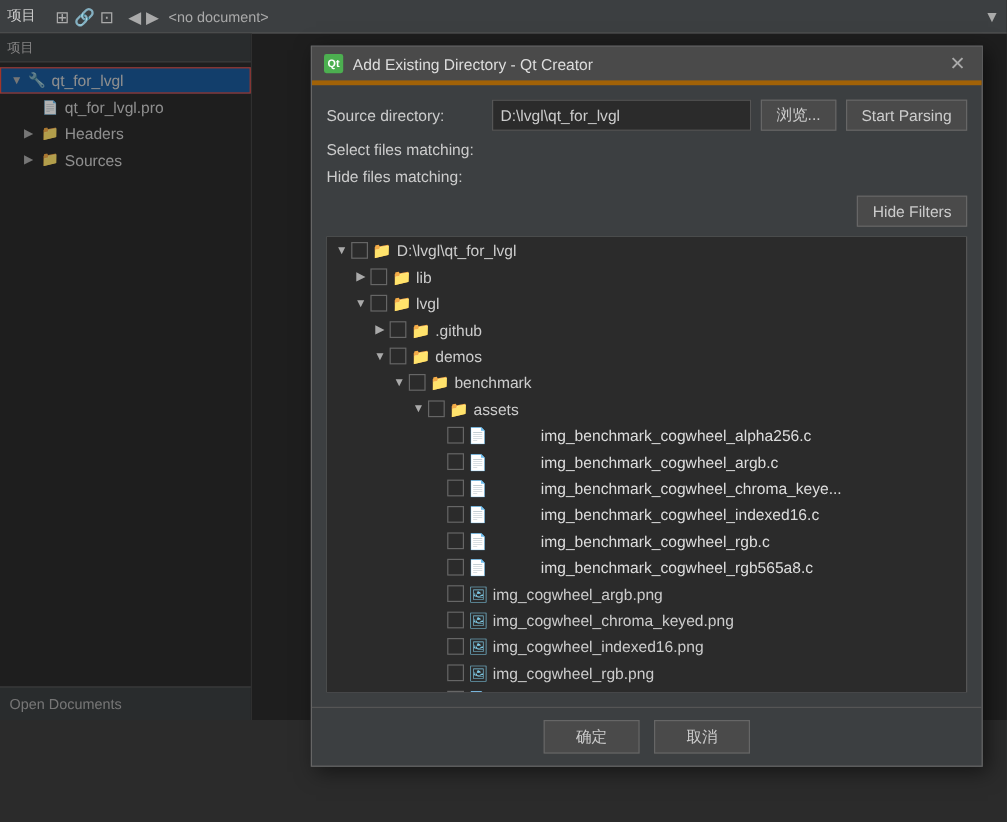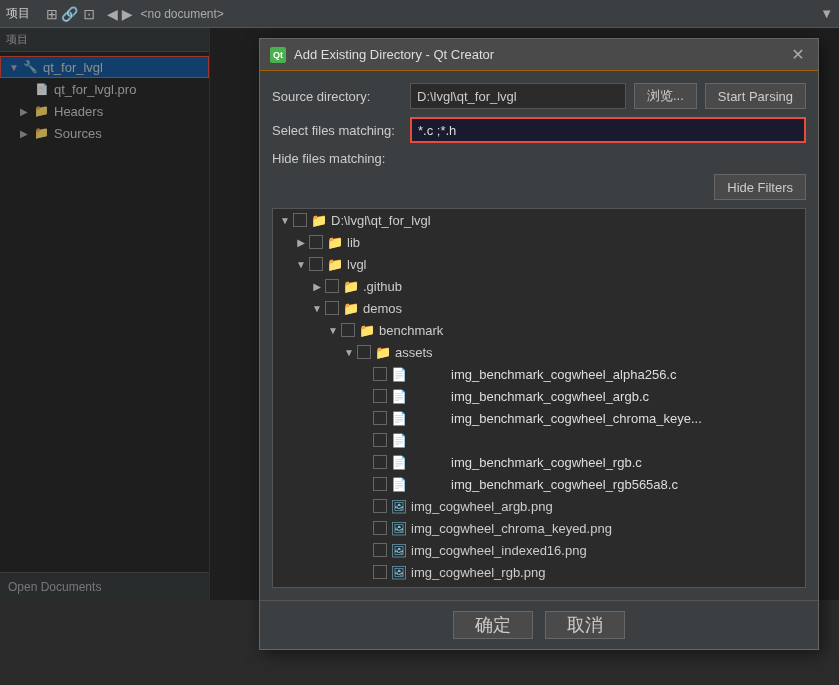--- a/index.html
+++ b/index.html
@@ -129,21 +129,21 @@
       box-shadow: 4px 4px 16px rgba(0,0,0,0.5);
       display: flex;
       flex-direction: column;
     }
     .dialog-titlebar {
       height: 32px;
       background: #4a4a4a;
       display: flex;
       align-items: center;
       padding: 0 10px;
-      border-bottom: 1px solid #a16207;
+      border-bottom: 4px solid #a16207;
       gap: 8px;
     }
     .dialog-titlebar-icon {
       width: 16px;
       height: 16px;
       background: #4caf50;
       border-radius: 2px;
       display: flex;
       align-items: center;
       justify-content: center;
@@ -295,21 +295,21 @@
       padding: 10px 12px;
       border-top: 1px solid #555;
     }
     .btn-footer {
       height: 28px;
       min-width: 80px;
       padding: 0 0;
       border: 1px solid #666;
       background: #4a4a4a;
       color: #ccc;
-      font-size: 18px;
+      font-size: 13px;
       cursor: pointer;
     }
   </style>
 </head>
 <body>
 
 <div class="ide-bg">
 
   <div class="top-bar">
     <span style="color:#ccc;font-size:12px;">项目</span>
@@ -378,21 +378,20 @@
 
         <div class="form-row">
           <span class="form-label">Source directory:</span>
           <input class="form-input" type="text" style="flex: 1 1 0%;" value="D:\lvgl\qt_for_lvgl">
           <button class="btn">浏览...</button>
           <button class="btn btn-primary">Start Parsing</button>
         </div>
 
         <div class="form-row" style="position:relative;">
           <span class="form-label">Select files matching:</span>
-          <input class="form-input highlighted" type="text" style="flex: 1 1 0%;" value="*.c ;*.h">
         </div>
 
         <div class="form-row">
           <span class="form-label">Hide files matching:</span>
         </div>
 
         <div class="apply-row">
           <button class="btn">Hide Filters</button>
         </div>
 
@@ -462,20 +461,21 @@
           <div class="ft-item" style="padding-left:84px;">
             <span class="ft-arrow"></span>
             <div class="ft-check"></div>
             <span class="ft-icon" style="color:#7ec8e3;">📄</span>
             <span class="ft-label c-file">img_benchmark_cogwheel_chroma_keye...</span>
           </div>
           <div class="ft-item" style="padding-left:84px;">
             <span class="ft-arrow"></span>
             <div class="ft-check"></div>
             <span class="ft-icon" style="color:#7ec8e3;">📄</span>
+            <span class="ft-label c-file">img_benchmark_cogwheel_indexed16.c</span>
           </div>
           <div class="ft-item" style="padding-left:84px;">
             <span class="ft-arrow"></span>
             <div class="ft-check"></div>
             <span class="ft-icon" style="color:#7ec8e3;">📄</span>
             <span class="ft-label c-file">img_benchmark_cogwheel_rgb.c</span>
           </div>
           <div class="ft-item" style="padding-left:84px;">
             <span class="ft-arrow"></span>
             <div class="ft-check"></div>

